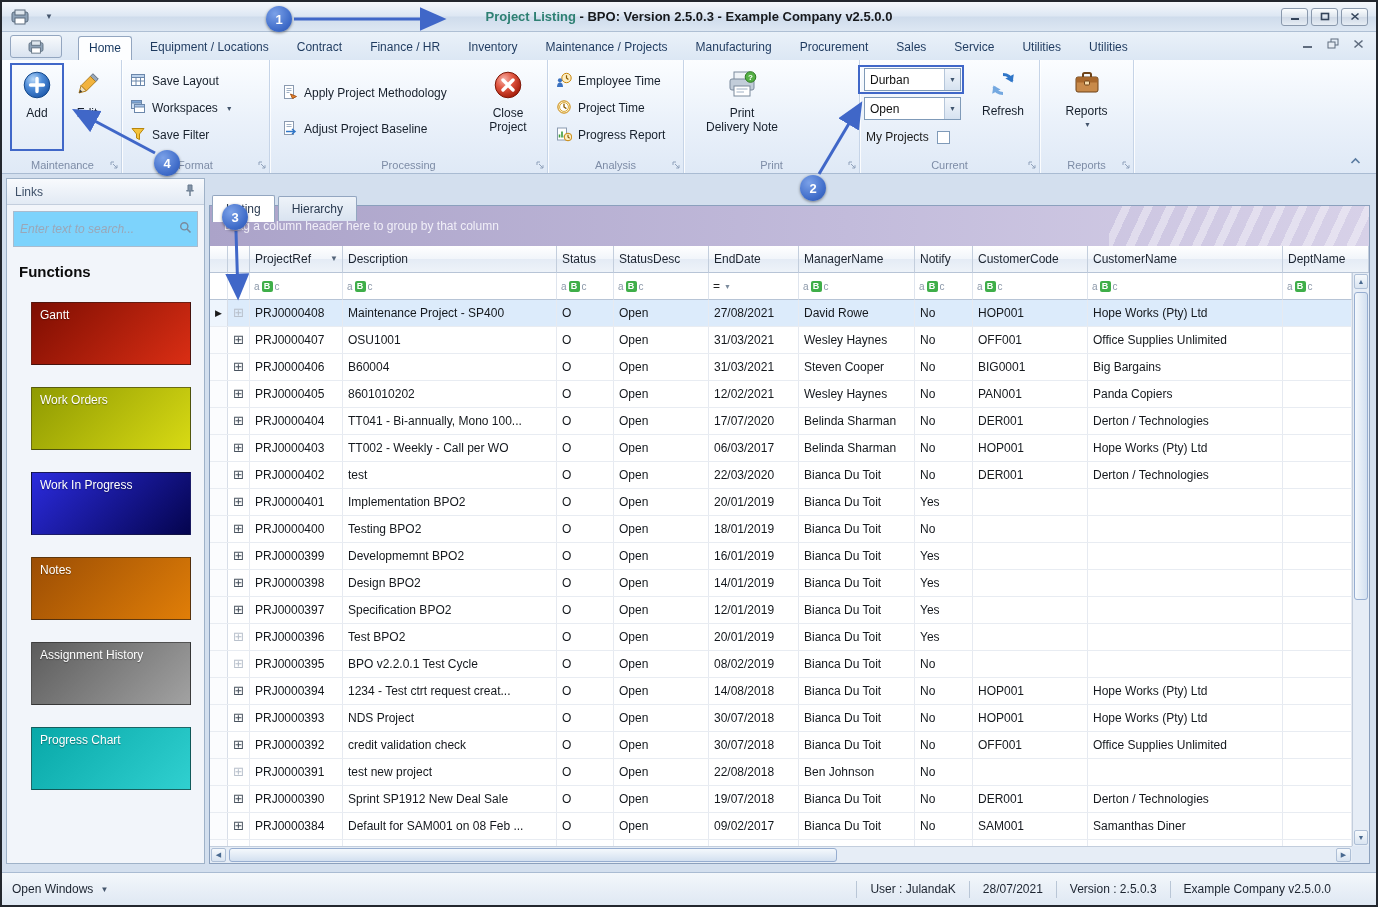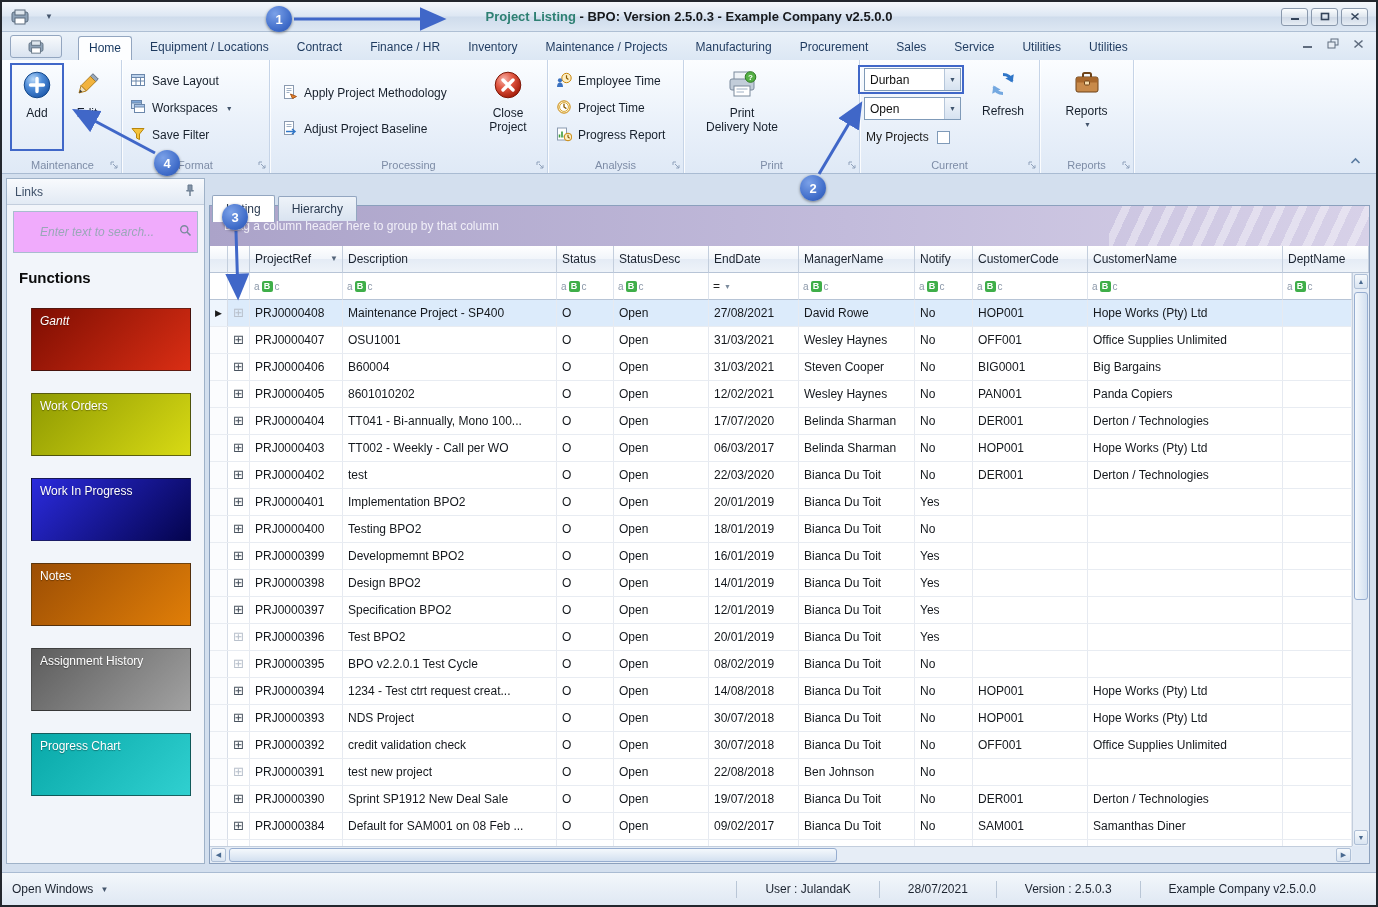--- a/index.html
+++ b/index.html
@@ -62,21 +62,21 @@
   .chk { width:13px; height:13px; border:1px solid #7f9ab8; background:#fff; }
   .g-current .bigbtn { width:58px; margin-left:8px; padding-top:2px; }
   .g-reports { left:1038px; width:94px; display:flex; justify-content:center; }
   .collapse-chevron { position:absolute; right:14px; bottom:6px; display:flex; }
 
   
   .sidebar { position:absolute; left:4px; top:176px; width:199px; bottom:41px; background:#f2f5fa; border:1px solid #9fb2c8; }
   .links-header { height:26px; background:linear-gradient(#f8fafd,#e2eaf4); border-bottom:1px solid #c3cedd;
     display:flex; align-items:center; padding:0 8px; color:#3e5068; }
   .links-title { flex:1; }
-  .search-row { margin:6px; height:42px; border:1px solid #a9bccf; background:#f0abfc; display:flex; align-items:center; padding-right:5px;padding-left:20px; }
+  .search-row { margin:6px; height:36px; border:1px solid #a9bccf; background:#7dd3fc; display:flex; align-items:center; padding-right:5px; }
   .search-input { flex:1; border:none; outline:none; padding:0 6px; font-family:"Liberation Sans",sans-serif; font-size:12px; font-style:italic; color:#333; background:transparent; min-width:0; }
   .search-input::placeholder { color:#9aa7b8; font-style:italic; }
   .functions-title { font-size:15px; font-weight:bold; margin:16px 0 22px 12px; color:#0c0c0c; }
   .func-btn { width:160px; height:63px; margin:0 0 22px 24px; border:1px solid rgba(20,20,20,.55);
     color:#fff; font-size:12px; padding:5px 8px; text-shadow:0 1px 1px rgba(0,0,0,.35); cursor:default; }
 
   
   .main { position:absolute; left:207px; top:176px; right:6px; bottom:41px; }
   .doc-tabs { position:absolute; top:16px; left:3px; height:27px; display:flex; align-items:flex-end; gap:3px; z-index:3; }
   .dtab { height:25px; line-height:24px; padding:0 13px; border:1px solid #93a6c0; border-bottom:none;
@@ -123,21 +123,21 @@
   .hthumb { position:absolute; left:19px; top:1px; bottom:1px; width:608px;
     background:linear-gradient(#f4f8fc,#d3e0f0); border:1px solid #96add0; border-radius:3px; }
   .scorner { position:absolute; right:0; bottom:0; width:17px; height:17px; background:#dfe8f4; }
 
   
   .statusbar { position:absolute; left:0; right:0; bottom:0; height:33px;
     background:linear-gradient(#f3f7fb,#dfe8f3); border-top:1px solid #a9bbd2; display:flex; align-items:center; font-size:12px; color:#1c2430; }
   .ow { margin-left:10px; display:flex; gap:7px; align-items:center; }
   .ow .caret { font-size:8px; color:#44556c; }
   .sb-right { margin-left:auto; display:flex; align-items:center; margin-right:32px; }
-  .sb-seg { padding:0 28px; border-left:1px solid #b9c6d6; height:17px; line-height:17px; }
+  .sb-seg { padding:0 13px; border-left:1px solid #b9c6d6; height:17px; line-height:17px; }
 
   
   .anno-svg { position:absolute; left:0; top:0; z-index:55; pointer-events:none; }
   .callout { position:absolute; width:26px; height:26px; border-radius:50%; z-index:60;
     background:radial-gradient(circle at 35% 30%, #7ba1e8, #3f6cc9 65%, #2d53a8);
     color:#fff; font-weight:bold; font-size:13px; display:flex; align-items:center; justify-content:center;
     box-shadow:0 1px 3px rgba(0,0,0,.45); }
   .hl-box { position:absolute; border:2px solid #4067c8; z-index:54; pointer-events:none; }
 </style>
 </head>
@@ -462,21 +462,21 @@
     </div>
     <div class="search-row">
       <input class="search-input" type="text" placeholder="Enter text to search..." style="">
       <span><svg width="13" height="13" viewBox="0 0 13 13">
             <circle cx="5.3" cy="5.3" r="3.6" fill="none" stroke="#7a8a9c" stroke-width="1.4"></circle>
             <path d="M8 8 L11.5 11.5" stroke="#7a8a9c" stroke-width="1.6"></path>
           </svg></span>
     </div>
     <div class="functions-title">Functions</div>
     <div>
-        <div class="func-btn" style="background: linear-gradient(135deg, rgb(126, 14, 2), rgb(218, 46, 20)); font-style: italic;"><span>Gantt</span></div>
+        <div class="func-btn" style="background: linear-gradient(135deg, rgb(126, 14, 2), rgb(218, 46, 20));"><span>Gantt</span></div>
         <div class="func-btn" style="background: linear-gradient(135deg, rgb(143, 154, 2), rgb(216, 218, 20));"><span>Work Orders</span></div>
         <div class="func-btn" style="background: linear-gradient(135deg, rgb(43, 43, 221), rgb(4, 4, 78));"><span>Work In Progress</span></div>
         <div class="func-btn" style="background: linear-gradient(135deg, rgb(156, 78, 4), rgb(224, 126, 8));"><span>Notes</span></div>
         <div class="func-btn" style="background: linear-gradient(135deg, rgb(92, 92, 92), rgb(162, 162, 162));"><span>Assignment History</span></div>
         <div class="func-btn" style="background: linear-gradient(135deg, rgb(8, 168, 168), rgb(48, 208, 208));"><span>Progress Chart</span></div>
       </div>
   </div>
 
   <div class="main">
     <div class="doc-tabs">

